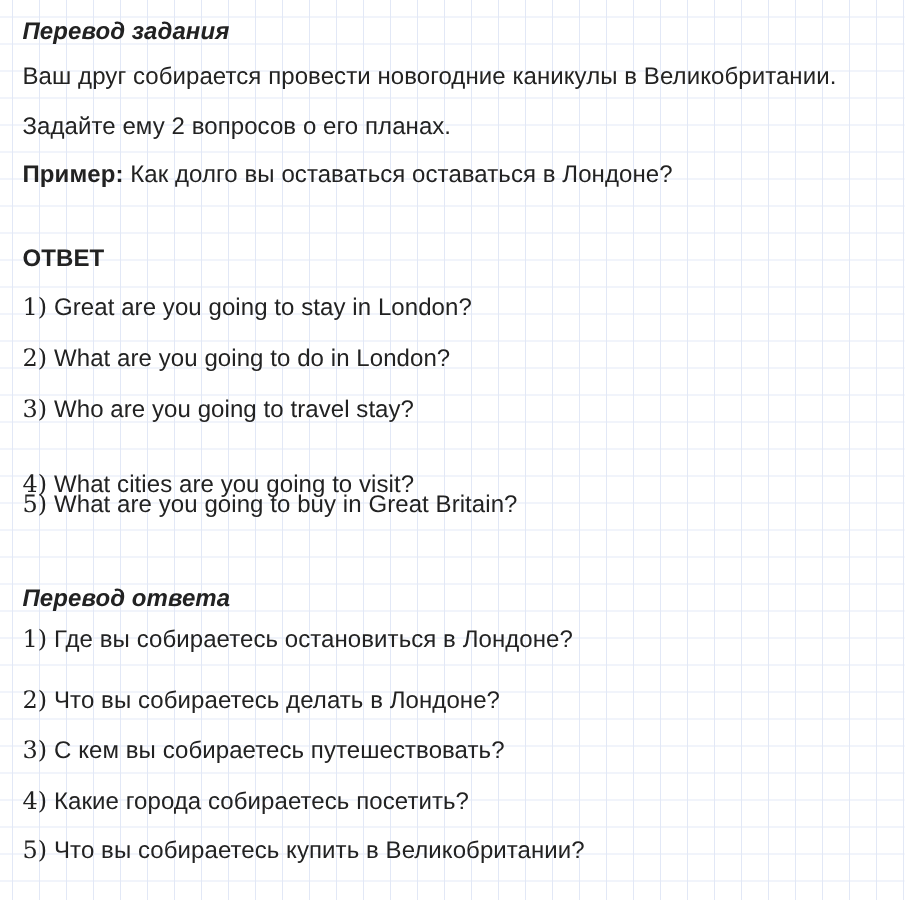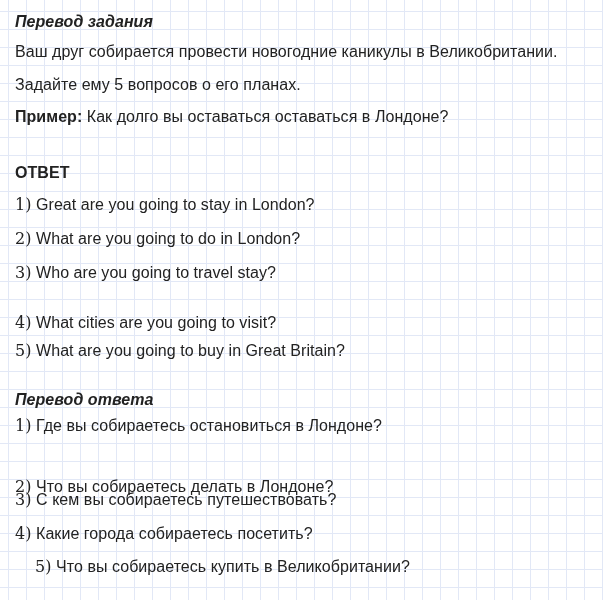--- a/index.html
+++ b/index.html
@@ -42,28 +42,28 @@
     }
     .strong {
       font-weight: bold;
     }
   </style>
 </head>
 <body>
 
 <div class="line heading-italic" style="top:12px;">Перевод задания</div>
 <div class="line" style="top:42px;">Ваш друг собирается провести новогодние каникулы в Великобритании.</div>
-<div class="line" style="top:75px;"><span>Задайте ему 5 вопросов о его планах.</span></div>
+<div class="line" style="top:75px;"><span>Задайте ему 2 вопросов о его планах.</span></div>
 <div class="line" style="top:107px;"><span class="strong">Пример:</span><span> Как долго вы оставаться оставаться в Лондоне?</span></div>
 
 <div class="line heading-bold" style="top:163px;">ОТВЕТ</div>
 <div class="line" style="top:195px;"><span class="num">1)</span><span> Great are you going to stay in London?</span></div>
 <div class="line" style="top:229px;"><span class="num">2)</span><span> What are you going to do in London?</span></div>
 <div class="line" style="top:263px;"><span class="num">3)</span><span> Who are you going to travel stay?</span></div>
 <div class="line" style="top:297px;margin-top:16px;"><span class="num">4)</span><span> What cities are you going to visit?</span></div>
-<div class="line" style="top:341px;"><span class="num">5)</span><span> What are you going to buy in Great Britain?</span></div>
+<div class="line" style="top:326px;"><span class="num">5)</span><span> What are you going to buy in Great Britain?</span></div>
 
 <div class="line heading-italic" style="top:390px;">Перевод ответа</div>
 <div class="line" style="top:416px;"><span class="num">1)</span><span> Где вы собираетесь остановиться в Лондоне?</span></div>
-<div class="line" style="top:477px;"><span class="num">2)</span><span> Что вы собираетесь делать в Лондоне?</span></div>
+<div class="line" style="top:457px;"><span class="num">2)</span><span> Что вы собираетесь делать в Лондоне?</span></div>
 <div class="line" style="top:490px;"><span class="num">3)</span><span> С кем вы собираетесь путешествовать?</span></div>
 <div class="line" style="top:524px;"><span class="num">4)</span><span> Какие города собираетесь посетить?</span></div>
-<div class="line" style="top:557px;margin-left:20px;"><span class="num">5)</span><span> Что вы собираетесь купить в Великобритании?</span></div>
+<div class="line" style="top:557px;"><span class="num">5)</span><span> Что вы собираетесь купить в Великобритании?</span></div>
 
 </body></html>

